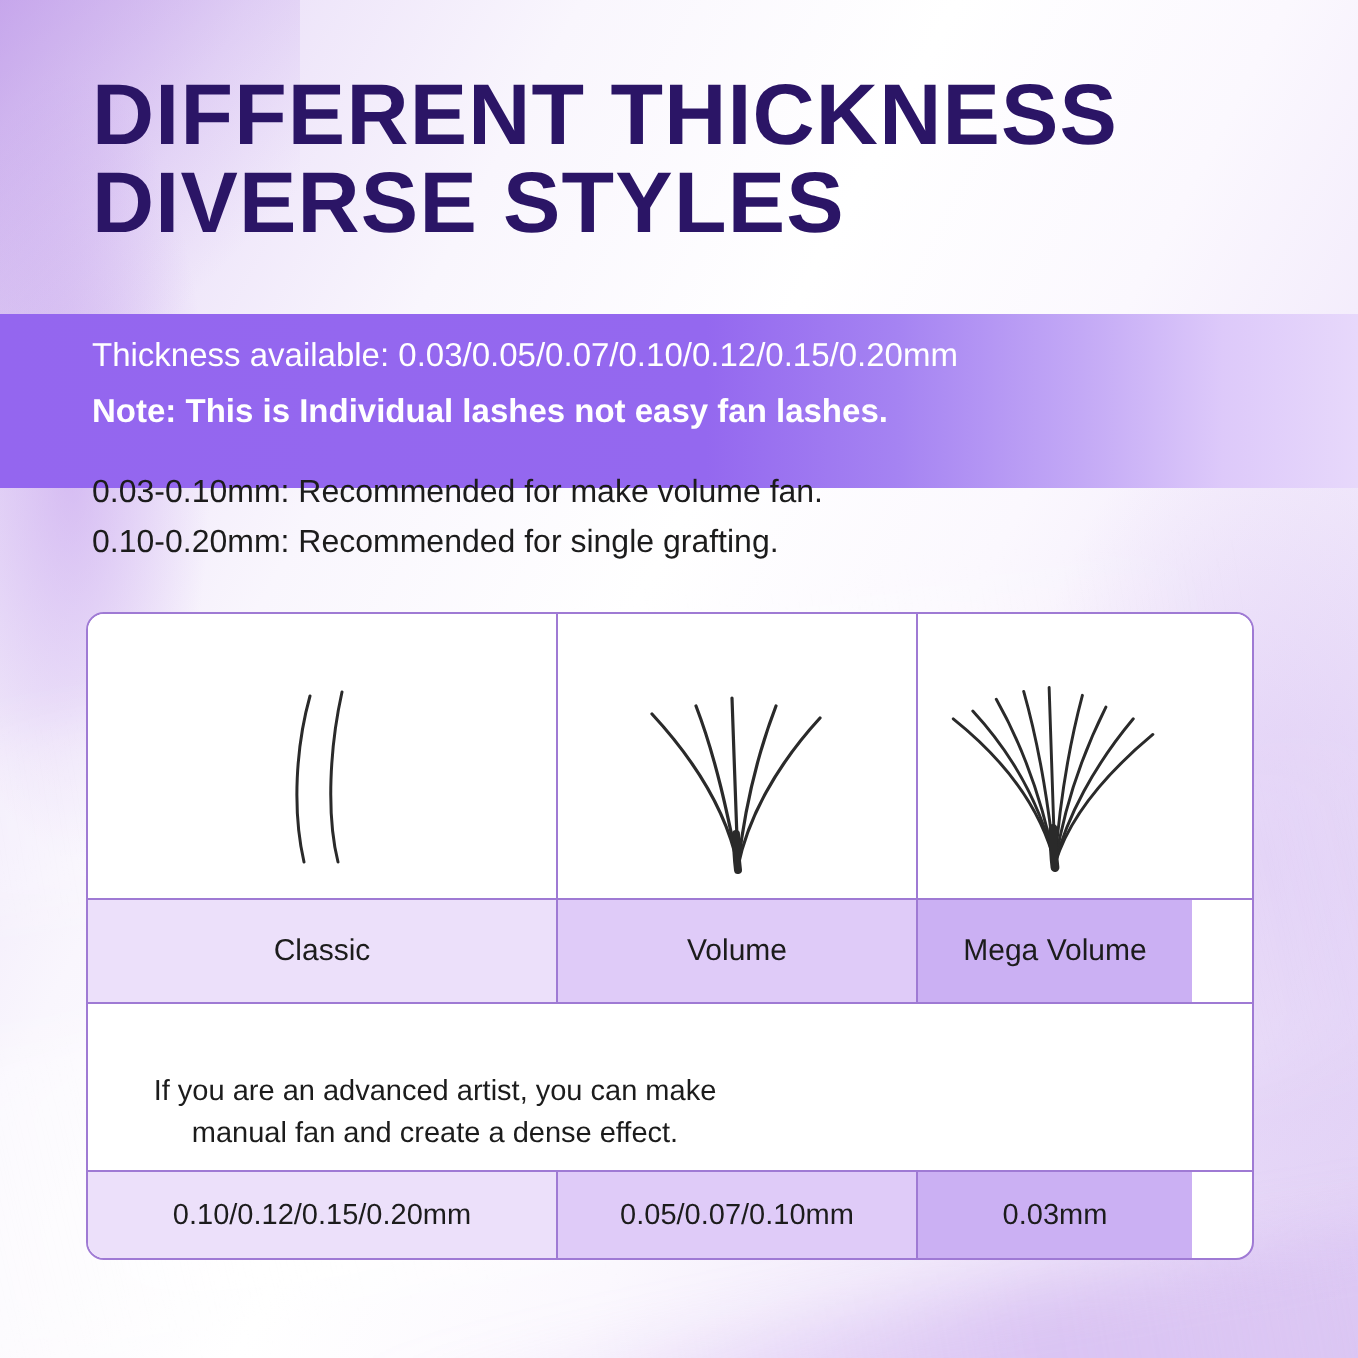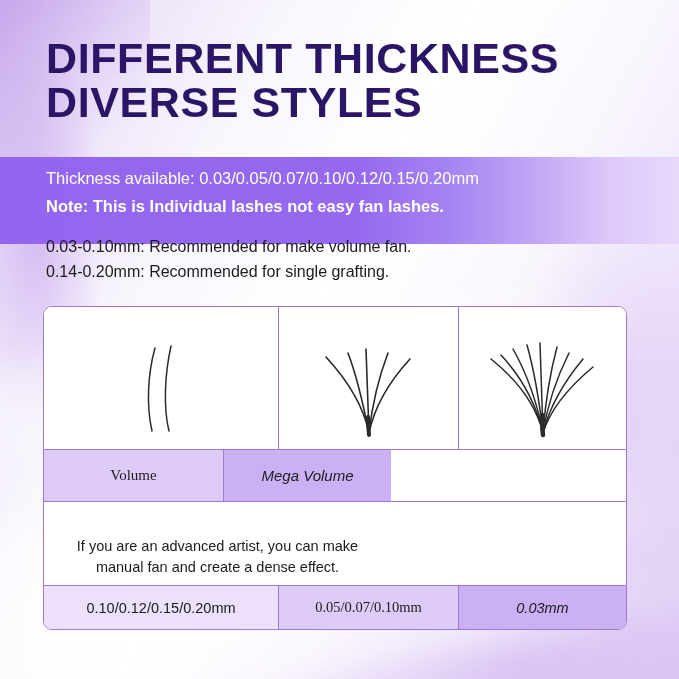--- a/index.html
+++ b/index.html
@@ -184,22 +184,22 @@
     display: flex;
     align-items: center;
     justify-content: center;
     border-right: 1px solid #9f7ad4;
     text-align: center;
   }
   .tcell:last-child { border-right: none; }
 
   
   .col-1 { width: 235px; }
-  .col-2 { width: 180px; font-family: Liberation Serif, serif; }
-  .col-3 { width: 167px; font-style: italic; }
+  .col-2 { width: 180px; }
+  .col-3 { width: 137px; }
   .col-merge-23 { width: 347px; margin-top: 27px; }
 
   #row-images {
     height: 143px;
     border-bottom: 1px solid #9f7ad4;
     background: #ffffff;
   }
   #row-names {
     height: 52px;
     border-bottom: 1px solid #9f7ad4;
@@ -249,21 +249,21 @@
 
   <div id="banner">
     <div id="banner-inner">
       <div class="banner-line-1">Thickness available: 0.03/0.05/0.07/0.10/0.12/0.15/0.20mm</div>
       <div class="banner-line-2">Note: This is Individual lashes not easy fan lashes.</div>
     </div>
   </div>
 
   <div id="recs">
     <div class="rec-line">0.03-0.10mm: Recommended for make volume fan.</div>
-    <div class="rec-line">0.14-0.20mm: Recommended for single grafting.</div>
+    <div class="rec-line">0.10-0.20mm: Recommended for single grafting.</div>
   </div>
 
   <div id="lash-table">
 
     <div class="trow" id="row-images">
       <div class="tcell col-1">
         <svg class="lash-art" width="120" height="130" viewBox="0 0 120 130">
           <path d="M54 35 C 47 60, 45 92, 51 118" stroke="#2a2a2a" stroke-width="1.5" fill="none" stroke-linecap="round"></path>
           <path d="M70 33 C 64 60, 62 94, 68 118" stroke="#2a2a2a" stroke-width="1.5" fill="none" stroke-linecap="round"></path>
         </svg>
@@ -292,20 +292,21 @@
             <path d="M70 120 C 74 95, 82 68, 96 40" stroke-width="1.5"></path>
             <path d="M70 120 C 76 96, 90 70, 110 46" stroke-width="1.5"></path>
             <path d="M70 120 C 77 97, 96 74, 120 54" stroke-width="1.5"></path>
             <path d="M70 122 C 69 114, 69 110, 69 102" stroke-width="4.5"></path>
           </g>
         </svg>
       </div>
     </div>
 
     <div class="trow" id="row-names">
+      <div class="tcell col-1 shade-1 name-cell">Classic</div>
       <div class="tcell col-2 shade-2 name-cell">Volume</div>
       <div class="tcell col-3 shade-3 name-cell">Mega Volume</div>
     </div>
 
     <div class="trow" id="row-desc">
       <div class="tcell col-merge-23">
         <span class="desc-text">If you are an advanced artist, you can make manual fan and create a dense effect.</span>
       </div>
     </div>
 

